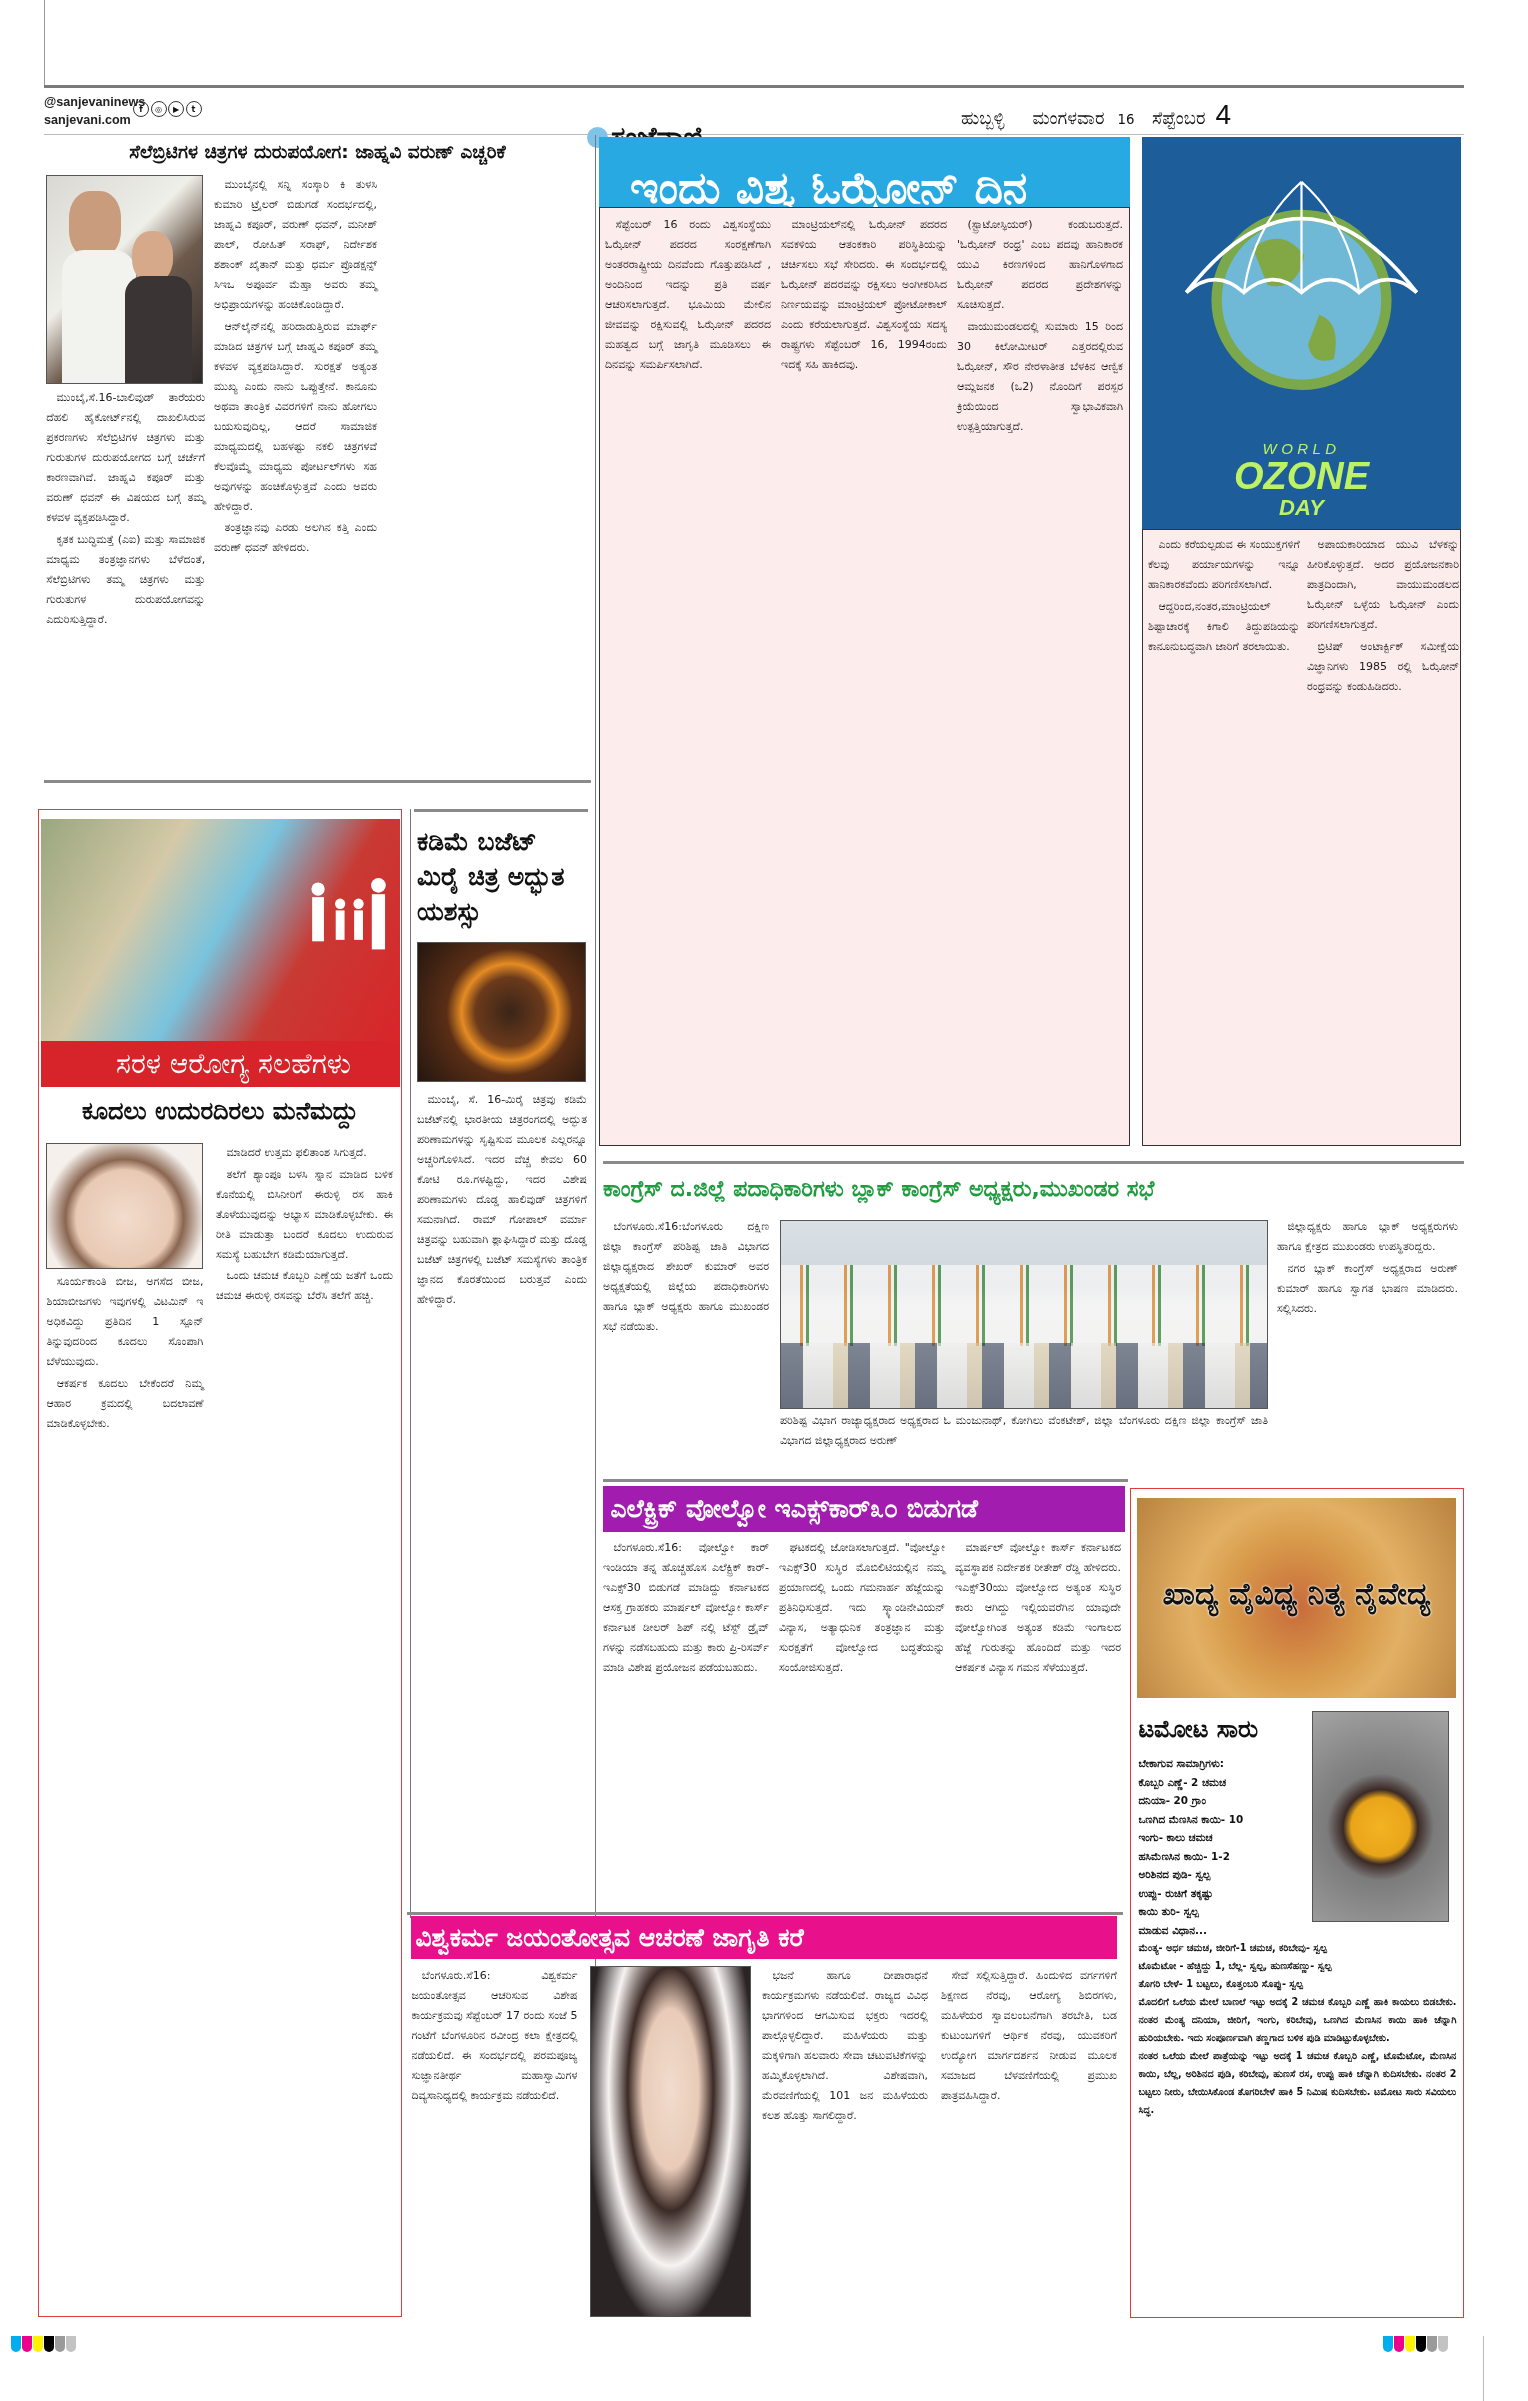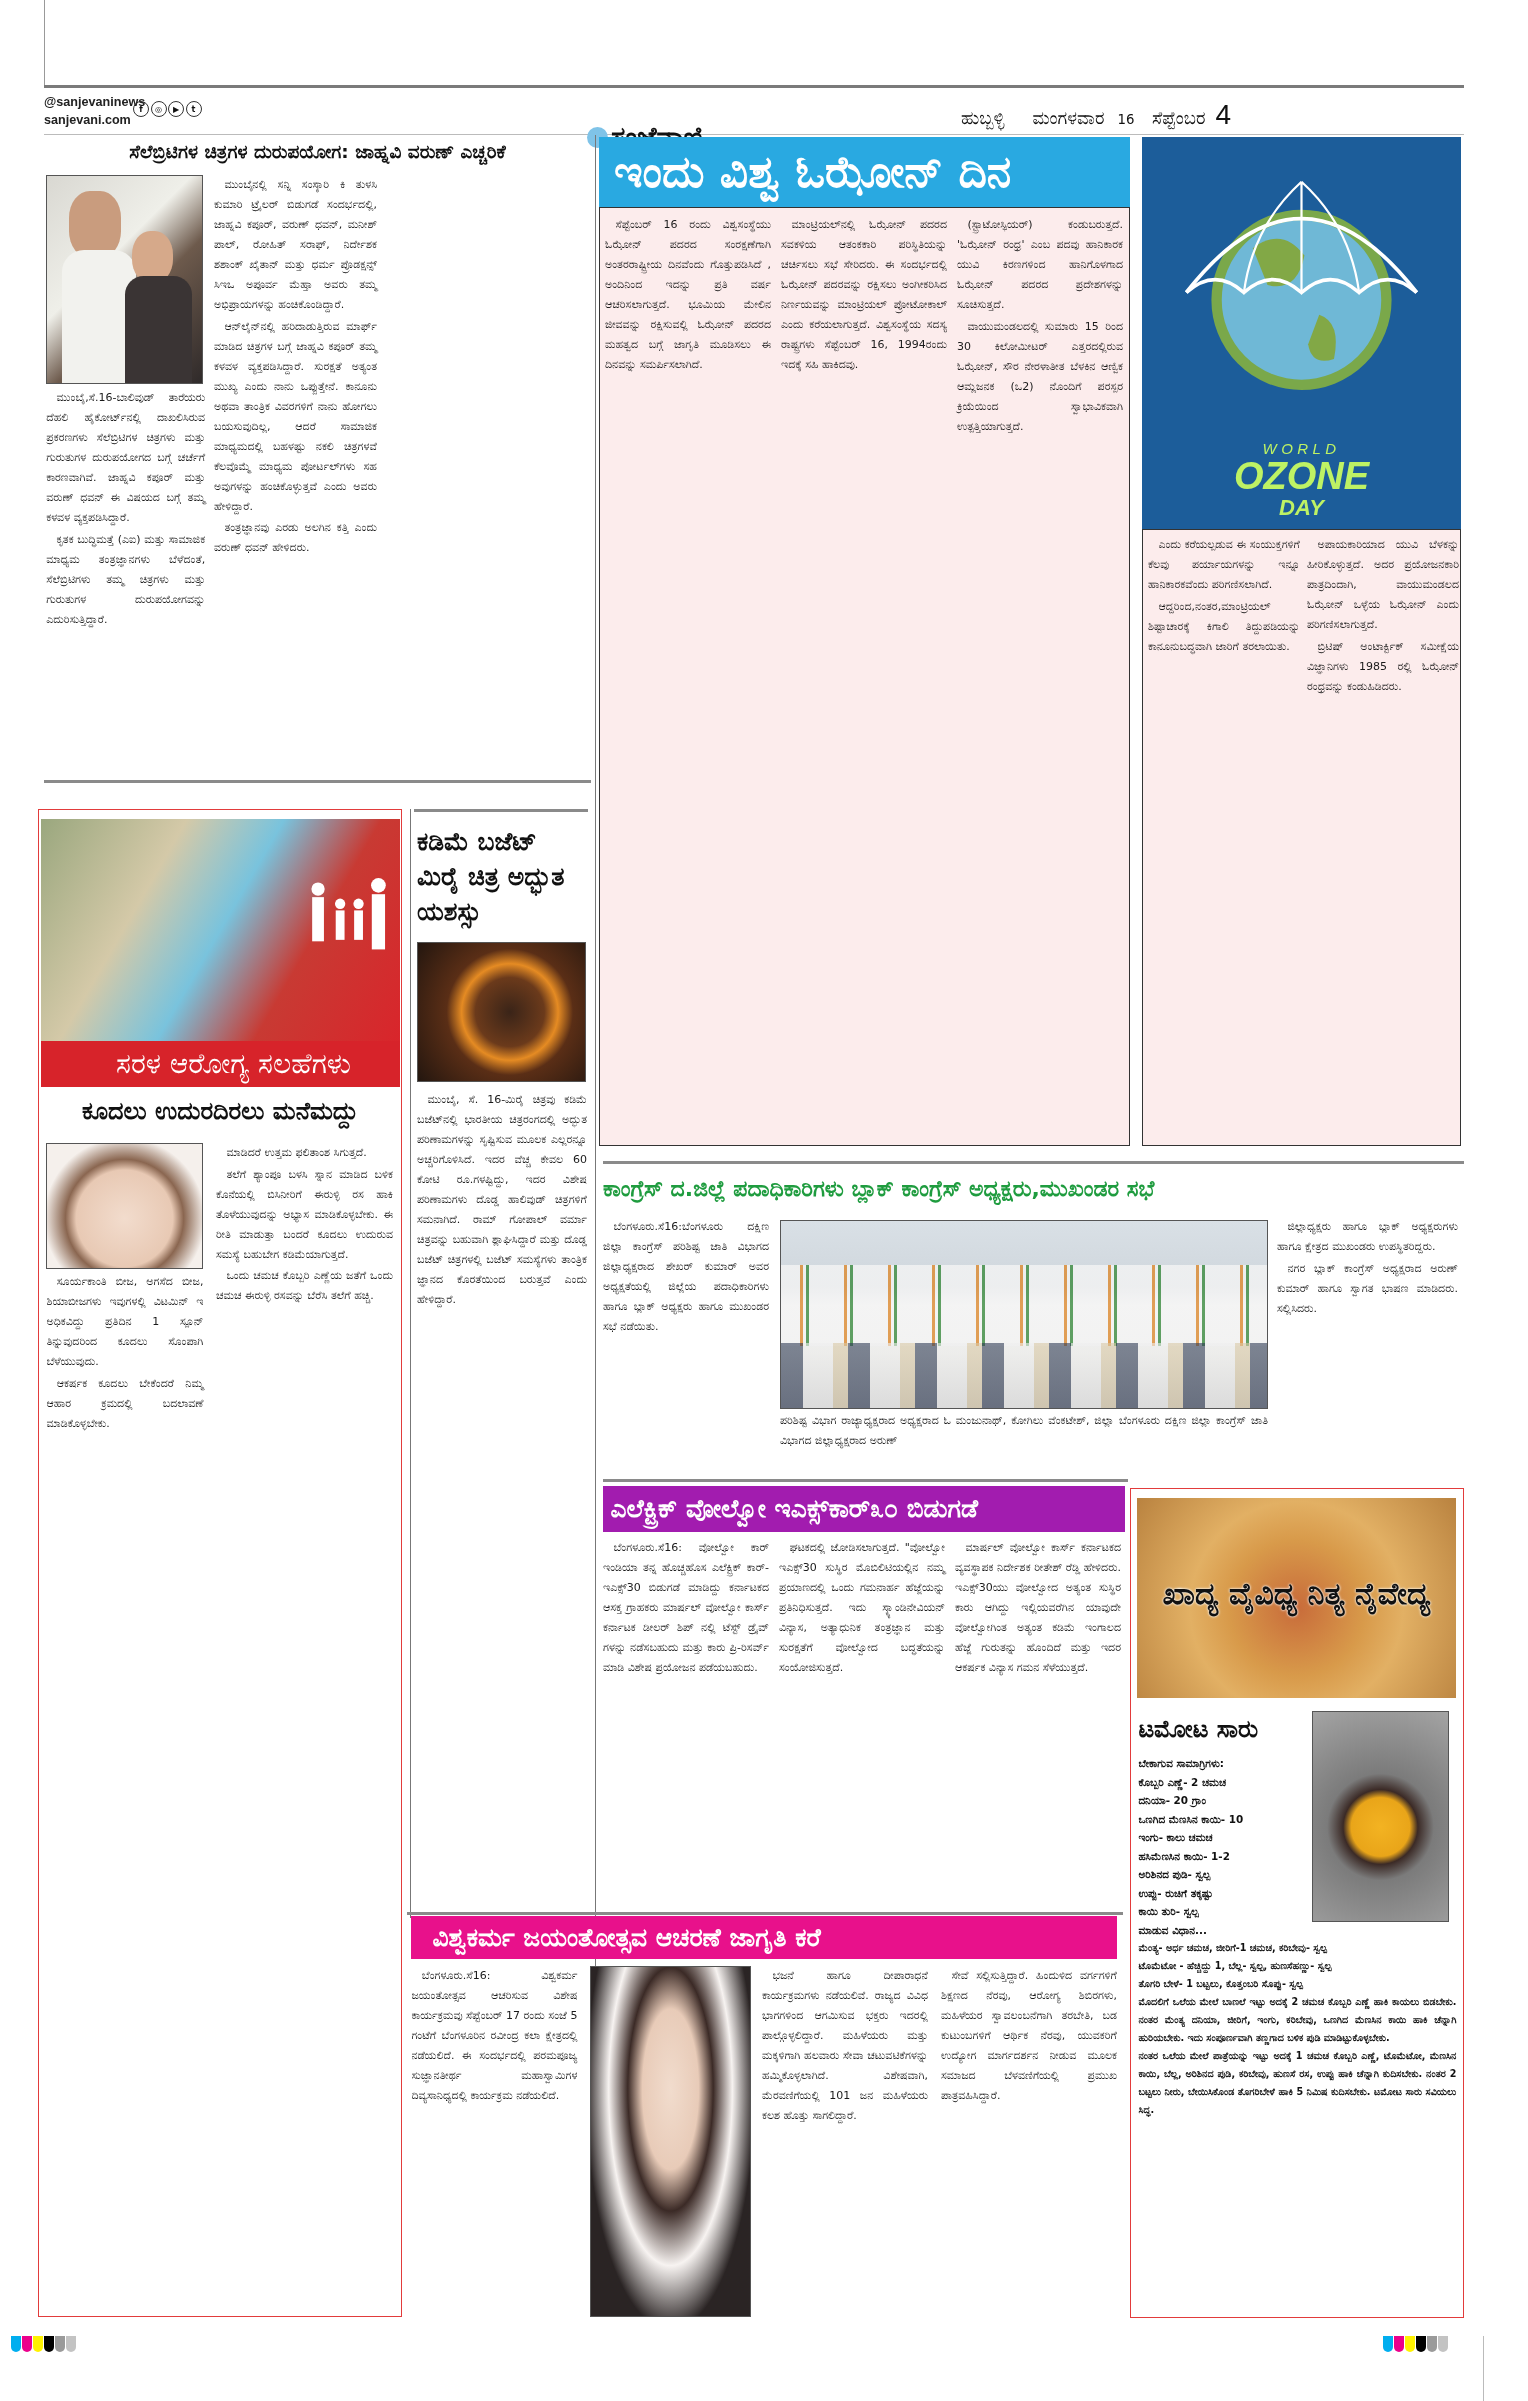--- a/index.html
+++ b/index.html
@@ -74,21 +74,21 @@
   <div class="abs text" style="left:170px;top:38px;width:163px;">
     <p>ಮುಂಬೈನಲ್ಲಿ ಸನ್ನಿ ಸಂಸ್ಕಾರಿ ಕಿ ತುಳಸಿ ಕುಮಾರಿ ಟ್ರೈಲರ್ ಬಿಡುಗಡೆ ಸಂದರ್ಭದಲ್ಲಿ, ಜಾಹ್ನವಿ ಕಪೂರ್, ವರುಣ್ ಧವನ್, ಮನೀಶ್ ಪಾಲ್, ರೋಹಿತ್ ಸರಾಫ್, ನಿರ್ದೇಶಕ ಶಶಾಂಕ್ ಖೈತಾನ್ ಮತ್ತು ಧರ್ಮ ಪ್ರೊಡಕ್ಷನ್ಸ್ ಸಿಇಒ ಅಪೂರ್ವ ಮೆಹ್ತಾ ಅವರು ತಮ್ಮ ಅಭಿಪ್ರಾಯಗಳನ್ನು ಹಂಚಿಕೊಂಡಿದ್ದಾರೆ.</p>
     <p>ಆನ್‌ಲೈನ್‌ನಲ್ಲಿ ಹರಿದಾಡುತ್ತಿರುವ ಮಾರ್ಫ್ ಮಾಡಿದ ಚಿತ್ರಗಳ ಬಗ್ಗೆ ಜಾಹ್ನವಿ ಕಪೂರ್ ತಮ್ಮ ಕಳವಳ ವ್ಯಕ್ತಪಡಿಸಿದ್ದಾರೆ. ಸುರಕ್ಷತೆ ಅತ್ಯಂತ ಮುಖ್ಯ ಎಂದು ನಾನು ಒಪ್ಪುತ್ತೇನೆ. ಕಾನೂನು ಅಥವಾ ತಾಂತ್ರಿಕ ವಿವರಗಳಿಗೆ ನಾನು ಹೋಗಲು ಬಯಸುವುದಿಲ್ಲ, ಆದರೆ ಸಾಮಾಜಿಕ ಮಾಧ್ಯಮದಲ್ಲಿ ಬಹಳಷ್ಟು ನಕಲಿ ಚಿತ್ರಗಳವೆ ಕೆಲವೊಮ್ಮೆ ಮಾಧ್ಯಮ ಪೋರ್ಟಲ್‌ಗಳು ಸಹ ಅವುಗಳನ್ನು ಹಂಚಿಕೊಳ್ಳುತ್ತವೆ ಎಂದು ಅವರು ಹೇಳಿದ್ದಾರೆ.</p>
     <p>ತಂತ್ರಜ್ಞಾನವು ಎರಡು ಅಲಗಿನ ಕತ್ತಿ ಎಂದು ವರುಣ್ ಧವನ್ ಹೇಳಿದರು.</p>
   </div>
 </section>
 <div class="abs rule" style="left:44px;top:780px;width:547px;"></div>
 
 <section class="abs" style="left:599px;top:137px;width:865px;height:1013px;">
   <div class="abs" style="left:0;top:0;width:531px;height:70px;background:#29a9e1;">
-    <h1 style="margin:0;color:#fff;font-size:44px;line-height:70px;padding-left:15px;font-weight:bold;">ಇಂದು ವಿಶ್ವ ಓಝೋನ್ ದಿನ</h1>
+    <h1 style="margin:16px;color:#fff;font-size:44px;line-height:70px;padding-left:15px;font-weight:bold;">ಇಂದು ವಿಶ್ವ ಓಝೋನ್ ದಿನ</h1>
   </div>
   <div class="abs" style="left:0;top:70px;width:531px;height:939px;background:#fcecec;border:0.7px solid #333;"></div>
   <div class="abs text" style="left:6px;top:78px;width:166px;">
     <p>ಸೆಪ್ಟೆಂಬರ್ 16 ರಂದು ವಿಶ್ವಸಂಸ್ಥೆಯು ಓಝೋನ್ ಪದರದ ಸಂರಕ್ಷಣೆಗಾಗಿ ಅಂತರರಾಷ್ಟ್ರೀಯ ದಿನವೆಂದು ಗೊತ್ತುಪಡಿಸಿದೆ , ಅಂದಿನಿಂದ ಇದನ್ನು ಪ್ರತಿ ವರ್ಷ ಆಚರಿಸಲಾಗುತ್ತದೆ. ಭೂಮಿಯ ಮೇಲಿನ ಜೀವವನ್ನು ರಕ್ಷಿಸುವಲ್ಲಿ ಓಝೋನ್ ಪದರದ ಮಹತ್ವದ ಬಗ್ಗೆ ಜಾಗೃತಿ ಮೂಡಿಸಲು ಈ ದಿನವನ್ನು ಸಮರ್ಪಿಸಲಾಗಿದೆ.</p>
   </div>
   <div class="abs text" style="left:182px;top:78px;width:166px;">
     <p>ಮಾಂಟ್ರಿಯಲ್‌ನಲ್ಲಿ ಓಝೋನ್ ಪದರದ ಸವಕಳಿಯ ಆತಂಕಕಾರಿ ಪರಿಸ್ಥಿತಿಯನ್ನು ಚರ್ಚಿಸಲು ಸಭೆ ಸೇರಿದರು. ಈ ಸಂದರ್ಭದಲ್ಲಿ ಓಝೋನ್ ಪದರವನ್ನು ರಕ್ಷಿಸಲು ಅಂಗೀಕರಿಸಿದ ನಿರ್ಣಯವನ್ನು ಮಾಂಟ್ರಿಯಲ್ ಪ್ರೋಟೋಕಾಲ್ ಎಂದು ಕರೆಯಲಾಗುತ್ತದೆ. ವಿಶ್ವಸಂಸ್ಥೆಯ ಸದಸ್ಯ ರಾಷ್ಟ್ರಗಳು ಸೆಪ್ಟೆಂಬರ್ 16, 1994ರಂದು ಇದಕ್ಕೆ ಸಹಿ ಹಾಕಿದವು.</p>
   </div>
   <div class="abs text" style="left:358px;top:78px;width:166px;">
     <p>(ಸ್ಟ್ರಾಟೋಸ್ಫಿಯರ್) ಕಂಡುಬರುತ್ತದೆ. 'ಓಝೋನ್ ರಂಧ್ರ' ಎಂಬ ಪದವು ಹಾನಿಕಾರಕ ಯುವಿ ಕಿರಣಗಳಿಂದ ಹಾನಿಗೊಳಗಾದ ಓಝೋನ್ ಪದರದ ಪ್ರದೇಶಗಳನ್ನು ಸೂಚಿಸುತ್ತದೆ.</p>
@@ -216,21 +216,21 @@
     <div>ಟೊಮೆಟೋ - ಹೆಚ್ಚಿದ್ದು 1, ಬೆಲ್ಲ- ಸ್ವಲ್ಪ, ಹುಣಸೆಹಣ್ಣು- ಸ್ವಲ್ಪ</div>
     <div>ತೊಗರಿ ಬೇಳೆ- 1 ಬಟ್ಟಲು, ಕೊತ್ತಂಬರಿ ಸೊಪ್ಪು- ಸ್ವಲ್ಪ</div>
     <div>ಮೊದಲಿಗೆ ಒಲೆಯ ಮೇಲೆ ಬಾಣಲೆ ಇಟ್ಟು ಅದಕ್ಕೆ 2 ಚಮಚ ಕೊಬ್ಬರಿ ಎಣ್ಣೆ ಹಾಕಿ ಕಾಯಲು ಬಿಡಬೇಕು. ನಂತರ ಮೆಂತ್ಯ ದನಿಯಾ, ಜೀರಿಗೆ, ಇಂಗು, ಕರಿಬೇವು, ಒಣಗಿದ ಮೆಣಸಿನ ಕಾಯಿ ಹಾಕಿ ಚೆನ್ನಾಗಿ ಹುರಿಯಬೇಕು. ಇದು ಸಂಪೂರ್ಣವಾಗಿ ತಣ್ಣಗಾದ ಬಳಿಕ ಪುಡಿ ಮಾಡಿಟ್ಟುಕೊಳ್ಳಬೇಕು.</div>
     <div>ನಂತರ ಒಲೆಯ ಮೇಲೆ ಪಾತ್ರೆಯನ್ನು ಇಟ್ಟು ಅದಕ್ಕೆ 1 ಚಮಚ ಕೊಬ್ಬರಿ ಎಣ್ಣೆ, ಟೊಮೆಟೋ, ಮೆಣಸಿನ ಕಾಯಿ, ಬೆಲ್ಲ, ಅರಿಶಿನದ ಪುಡಿ, ಕರಿಬೇವು, ಹುಣಸೆ ರಸ, ಉಪ್ಪು ಹಾಕಿ ಚೆನ್ನಾಗಿ ಕುದಿಸಬೇಕು. ನಂತರ 2 ಬಟ್ಟಲು ನೀರು, ಬೇಯಿಸಿಕೊಂಡ ತೊಗರಿಬೇಳೆ ಹಾಕಿ 5 ನಿಮಿಷ ಕುದಿಸಬೇಕು. ಟಮೋಟ ಸಾರು ಸವಿಯಲು ಸಿದ್ಧ.</div>
   </div>
 </section>
 
 <section class="abs" style="left:407px;top:1916px;width:716px;height:403px;">
   <div class="abs rule" style="left:0;top:-4.4px;width:716px;"></div>
   <div class="abs" style="left:4.4px;top:0;width:706px;height:43px;background:#e8118b;">
-    <h2 style="margin:0;color:#fff;font-size:25px;line-height:43px;padding-left:21px;font-weight:bold;">ವಿಶ್ವಕರ್ಮ ಜಯಂತೋತ್ಸವ ಆಚರಣೆ ಜಾಗೃತಿ ಕರೆ</h2>
+    <h2 style="margin:0;color:#fff;font-size:25px;line-height:43px;padding-left:4px;font-weight:bold;">ವಿಶ್ವಕರ್ಮ ಜಯಂತೋತ್ಸವ ಆಚರಣೆ ಜಾಗೃತಿ ಕರೆ</h2>
   </div>
   <div class="abs text" style="left:4.4px;top:50px;width:166px;">
     <p>ಬೆಂಗಳೂರು.ಸೆ16: ವಿಶ್ವಕರ್ಮ ಜಯಂತೋತ್ಸವ ಆಚರಿಸುವ ವಿಶೇಷ ಕಾರ್ಯಕ್ರಮವು ಸೆಪ್ಟೆಂಬರ್ 17 ರಂದು ಸಂಜೆ 5 ಗಂಟೆಗೆ ಬೆಂಗಳೂರಿನ ರವೀಂದ್ರ ಕಲಾ ಕ್ಷೇತ್ರದಲ್ಲಿ ನಡೆಯಲಿದೆ. ಈ ಸಂದರ್ಭದಲ್ಲಿ ಪರಮಪೂಜ್ಯ ಸುಜ್ಞಾನತೀರ್ಥ ಮಹಾಸ್ವಾಮಿಗಳ ದಿವ್ಯಸಾನಿಧ್ಯದಲ್ಲಿ ಕಾರ್ಯಕ್ರಮ ನಡೆಯಲಿದೆ.</p>
   </div>
   <div class="abs photo" style="left:183px;top:50px;width:161px;height:351px;background:radial-gradient(ellipse at 50% 35%,#f1dccd 0%,#e8cbb8 25%,#3b2a26 38%,#f7f3f1 55%,#2a2424 75%);"></div>
   <div class="abs text" style="left:355px;top:50px;width:166px;">
     <p>ಭಜನೆ ಹಾಗೂ ದೀಪಾರಾಧನೆ ಕಾರ್ಯಕ್ರಮಗಳು ನಡೆಯಲಿವೆ. ರಾಜ್ಯದ ವಿವಿಧ ಭಾಗಗಳಿಂದ ಆಗಮಿಸುವ ಭಕ್ತರು ಇದರಲ್ಲಿ ಪಾಲ್ಗೊಳ್ಳಲಿದ್ದಾರೆ. ಮಹಿಳೆಯರು ಮತ್ತು ಮಕ್ಕಳಿಗಾಗಿ ಹಲವಾರು ಸೇವಾ ಚಟುವಟಿಕೆಗಳನ್ನು ಹಮ್ಮಿಕೊಳ್ಳಲಾಗಿದೆ. ವಿಶೇಷವಾಗಿ, ಮೆರವಣಿಗೆಯಲ್ಲಿ 101 ಜನ ಮಹಿಳೆಯರು ಕಲಶ ಹೊತ್ತು ಸಾಗಲಿದ್ದಾರೆ.</p>
   </div>
   <div class="abs text" style="left:534px;top:50px;width:176px;">
     <p>ಸೇವೆ ಸಲ್ಲಿಸುತ್ತಿದ್ದಾರೆ. ಹಿಂದುಳಿದ ವರ್ಗಗಳಿಗೆ ಶಿಕ್ಷಣದ ನೆರವು, ಆರೋಗ್ಯ ಶಿಬಿರಗಳು, ಮಹಿಳೆಯರ ಸ್ವಾವಲಂಬನೆಗಾಗಿ ತರಬೇತಿ, ಬಡ ಕುಟುಂಬಗಳಿಗೆ ಆರ್ಥಿಕ ನೆರವು, ಯುವಕರಿಗೆ ಉದ್ಯೋಗ ಮಾರ್ಗದರ್ಶನ ನೀಡುವ ಮೂಲಕ ಸಮಾಜದ ಬೆಳವಣಿಗೆಯಲ್ಲಿ ಪ್ರಮುಖ ಪಾತ್ರವಹಿಸಿದ್ದಾರೆ.</p>

